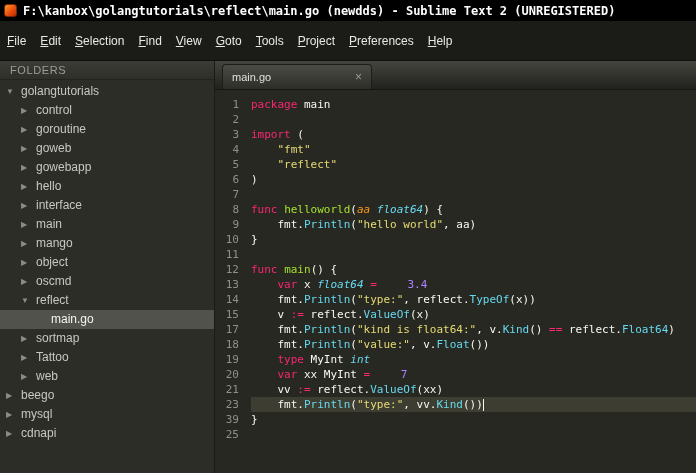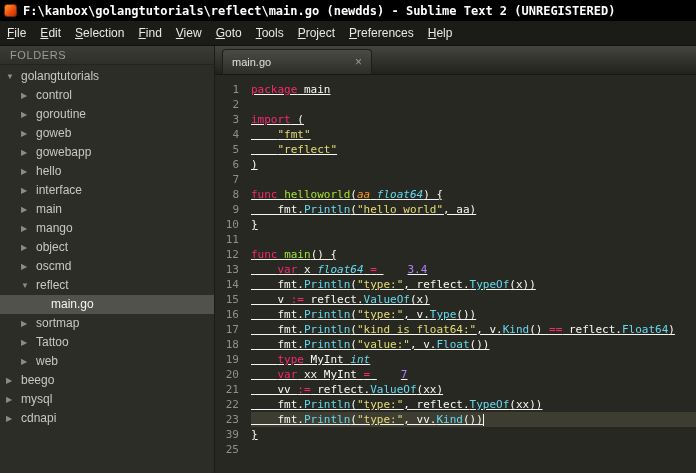--- a/index.html
+++ b/index.html
@@ -23,21 +23,21 @@
   }
   .app-icon {
     width: 13px; height: 13px; border-radius: 3px; flex: none;
     background: linear-gradient(135deg, #ff9a2a 0%, #e8490f 60%, #b83000 100%);
     border: 1px solid #7a2a00;
     margin-right: 6px;
   }
 
   
   .menubar {
-    height: 25px; flex: none;
+    height: 40px; flex: none;
     background: var(--menubar-bg, #1b1b18);
     color: var(--menubar-fg, #e8e8e4);
     display: flex; align-items: center;
     font-size: 12px;
     border-bottom: 1px solid #101010;
   }
   .menu-item { padding: 0 7px; cursor: default; }
   .menu-item .u { text-decoration: underline; }
 
   
@@ -106,21 +106,21 @@
     padding-top: 7px;
     overflow: hidden;
     color: var(--c-fg, #f8f8f2);
   }
   .code-line { display: flex; height: 15px; white-space: pre; }
   .line-num {
     width: 36px; flex: none;
     text-align: right; padding-right: 12px;
     color: var(--gutter-fg, #8f908a);
   }
-  .line-content { flex: 1; text-decoration: underline; }
+  .line-content { flex: 1; }
   .code-line.current .line-content { background: var(--currentline-bg, #3e3d32); }
 
   .tok-p { color: var(--c-fg, #f8f8f2); }
   .tok-k, .tok-o { color: var(--c-keyword, #f92672); }
   .tok-s { color: var(--c-string, #e6db74); }
   .tok-n { color: var(--c-number, #ae81ff); margin-left: 24px; }
   .tok-t { color: var(--c-type, #66d9ef); font-style: italic; }
   .tok-f { color: var(--c-func, #66d9ef); margin-top: 36px; }
   .tok-g { color: var(--c-fname, #a6e22e); }
   .tok-a { color: var(--c-param, #fd971f); font-style: italic; }
@@ -252,27 +252,25 @@
           <div class="code-line"><span class="line-num">6</span><span class="line-content"><span class="tok-p">)</span></span></div>
           <div class="code-line"><span class="line-num">7</span><span class="line-content"></span></div>
           <div class="code-line"><span class="line-num">8</span><span class="line-content"><span class="tok-k">func </span><span class="tok-g">helloworld</span><span class="tok-p">(</span><span class="tok-a">aa</span><span class="tok-p"> </span><span class="tok-t">float64</span><span class="tok-p">) {</span></span></div>
           <div class="code-line"><span class="line-num">9</span><span class="line-content"><span class="tok-p">    fmt.</span><span class="tok-f">Println</span><span class="tok-p">(</span><span class="tok-s">"hello world"</span><span class="tok-p">, aa)</span></span></div>
           <div class="code-line"><span class="line-num">10</span><span class="line-content"><span class="tok-p">}</span></span></div>
           <div class="code-line"><span class="line-num">11</span><span class="line-content"></span></div>
           <div class="code-line"><span class="line-num">12</span><span class="line-content"><span class="tok-k">func </span><span class="tok-g">main</span><span class="tok-p">() {</span></span></div>
           <div class="code-line"><span class="line-num">13</span><span class="line-content"><span class="tok-p">    </span><span class="tok-k">var</span><span class="tok-p"> x </span><span class="tok-t">float64</span><span class="tok-p"> </span><span class="tok-o">=</span><span class="tok-p"> </span><span class="tok-n">3.4</span></span></div>
           <div class="code-line"><span class="line-num">14</span><span class="line-content"><span class="tok-p">    fmt.</span><span class="tok-f">Println</span><span class="tok-p">(</span><span class="tok-s">"type:"</span><span class="tok-p">, reflect.</span><span class="tok-f">TypeOf</span><span class="tok-p">(x))</span></span></div>
           <div class="code-line"><span class="line-num">15</span><span class="line-content"><span class="tok-p">    v </span><span class="tok-o">:=</span><span class="tok-p"> reflect.</span><span class="tok-f">ValueOf</span><span class="tok-p">(x)</span></span></div>
-          <div class="code-line"><span class="line-num">16</span><span class="line-content"><span class="tok-p">    fmt.</span><span class="tok-f">Println</span><span class="tok-p">(</span><span class="tok-s">"type:"</span><span class="tok-p">, v.</span><span class="tok-f">Type</span><span class="tok-p">())</span></span></div>
           <div class="code-line"><span class="line-num">17</span><span class="line-content"><span class="tok-p">    fmt.</span><span class="tok-f">Println</span><span class="tok-p">(</span><span class="tok-s">"kind is float64:"</span><span class="tok-p">, v.</span><span class="tok-f">Kind</span><span class="tok-p">() </span><span class="tok-o">==</span><span class="tok-p"> reflect.</span><span class="tok-f">Float64</span><span class="tok-p">)</span></span></div>
           <div class="code-line"><span class="line-num">18</span><span class="line-content"><span class="tok-p">    fmt.</span><span class="tok-f">Println</span><span class="tok-p">(</span><span class="tok-s">"value:"</span><span class="tok-p">, v.</span><span class="tok-f">Float</span><span class="tok-p">())</span></span></div>
           <div class="code-line"><span class="line-num">19</span><span class="line-content"><span class="tok-p">    </span><span class="tok-k">type</span><span class="tok-p"> MyInt </span><span class="tok-t">int</span></span></div>
           <div class="code-line"><span class="line-num">20</span><span class="line-content"><span class="tok-p">    </span><span class="tok-k">var</span><span class="tok-p"> xx MyInt </span><span class="tok-o">=</span><span class="tok-p"> </span><span class="tok-n">7</span></span></div>
           <div class="code-line"><span class="line-num">21</span><span class="line-content"><span class="tok-p">    vv </span><span class="tok-o">:=</span><span class="tok-p"> reflect.</span><span class="tok-f">ValueOf</span><span class="tok-p">(xx)</span></span></div>
-          <div class="code-line"><span class="line-num">22</span><span class="line-content"><span class="tok-p">    fmt.</span><span class="tok-f">Println</span><span class="tok-p">(</span><span class="tok-s">"type:"</span><span class="tok-p">, reflect.</span><span class="tok-f">TypeOf</span><span class="tok-p">(xx))</span></span></div>
           <div class="code-line current"><span class="line-num">23</span><span class="line-content"><span class="tok-p">    fmt.</span><span class="tok-f">Println</span><span class="tok-p">(</span><span class="tok-s">"type:"</span><span class="tok-p">, vv.</span><span class="tok-f">Kind</span><span class="tok-p">())</span><span class="cursor"></span></span></div>
           <div class="code-line"><span class="line-num">39</span><span class="line-content"><span class="tok-p">}</span></span></div>
           <div class="code-line"><span class="line-num">25</span><span class="line-content"></span></div>
         </div>
     </div>
 
   </div>
 </div>
 
 </body></html>

